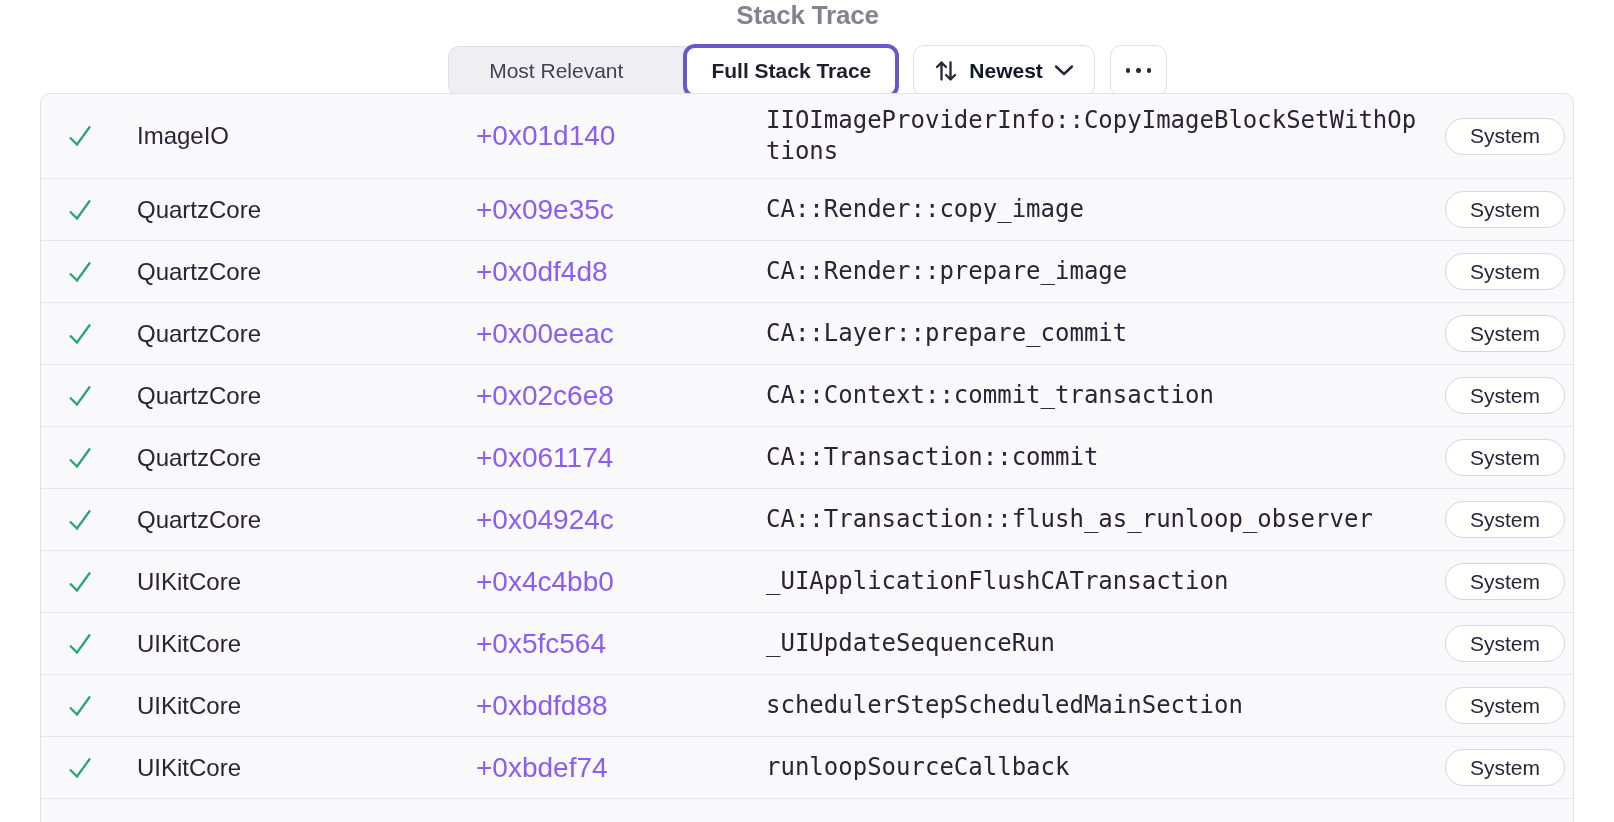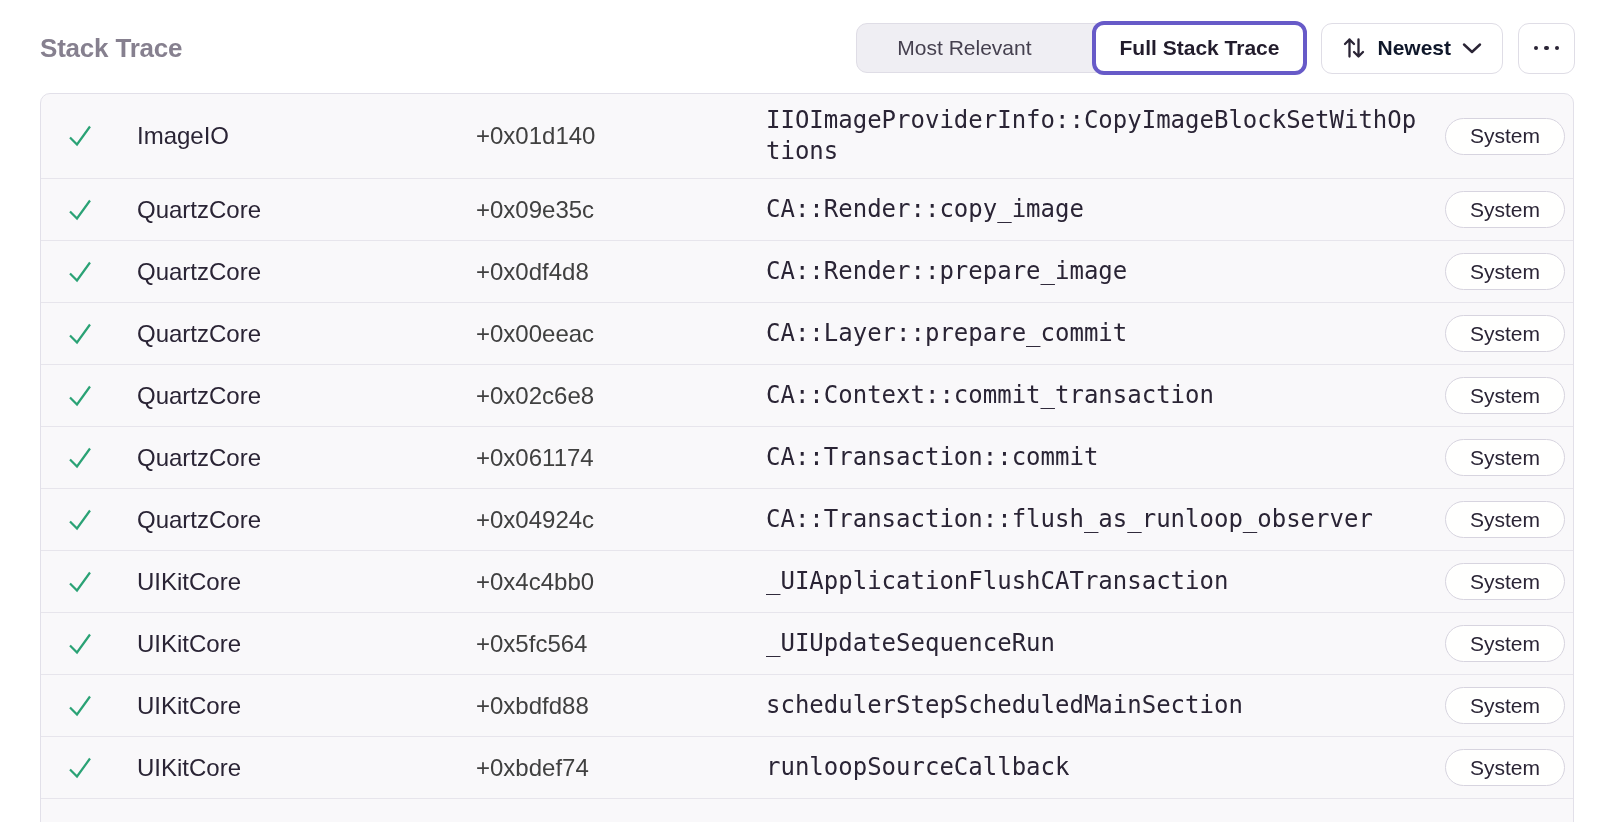--- a/index.html
+++ b/index.html
@@ -6,21 +6,21 @@
   body{
     width:1614px;height:822px;overflow:hidden;background:#ffffff;
     font-family:"Liberation Sans",sans-serif;
     -webkit-font-smoothing:antialiased;
   }
   .page{position:relative;width:1614px;height:822px;}
 
   
   .page-header{
     position:absolute;top:0;left:40px;right:39px;height:96px;
-    display:flex;align-items:center;justify-content:space-between;
+    display:flex;align-items:center;justify-content:space-between;flex-direction:column;
   }
   .page-title{
     font-size:26px;font-weight:700;color:#86808f;letter-spacing:-0.2px;
   }
   .controls{display:flex;align-items:center;gap:15px;}
 
   .seg-group{
     display:flex;align-items:center;height:50px;box-sizing:border-box;
     background:#efeef3;border:1px solid #dfdde6;border-radius:11px;gap:22px;
   }
@@ -48,21 +48,21 @@
     position:absolute;top:93px;left:40px;width:1534px;box-sizing:border-box;
     background:#f9f8fa;border:1px solid #e2e0e9;border-radius:10px 10px 0 0;
     overflow:hidden;
   }
   .frame-row{
     display:flex;align-items:center;min-height:62px;box-sizing:border-box;
     padding:11px 24px;border-bottom:1px solid #e7e5ec;cursor:pointer;gap:24px;
   }
   .cell-check{flex:none;width:30px;margin-right:18px;display:flex;align-items:center;}
   .cell-module{flex:none;width:315px;font-size:24px;font-weight:500;color:#2a2435;}
-  .cell-offset{flex:none;width:260px;font-size:24px;color:#404040;}
+  .cell-offset{flex:none;width:260px;font-size:28px;color:#8b5cf6;}
   .cell-fn{
     flex:none;width:655px;
     font-family:"DejaVu Sans Mono","Liberation Mono",monospace;
     font-size:24px;line-height:31px;color:#2a2435;word-break:break-all;margin-left:6px;
   }
   .badge{
     flex:none;margin-left:auto;display:flex;align-items:center;height:37px;
     box-sizing:border-box;padding:0 24px;background:#fffffe;
     border:1px solid #d7d4df;border-radius:19px;
     font-size:21px;color:#2a2435;white-space:nowrap;

